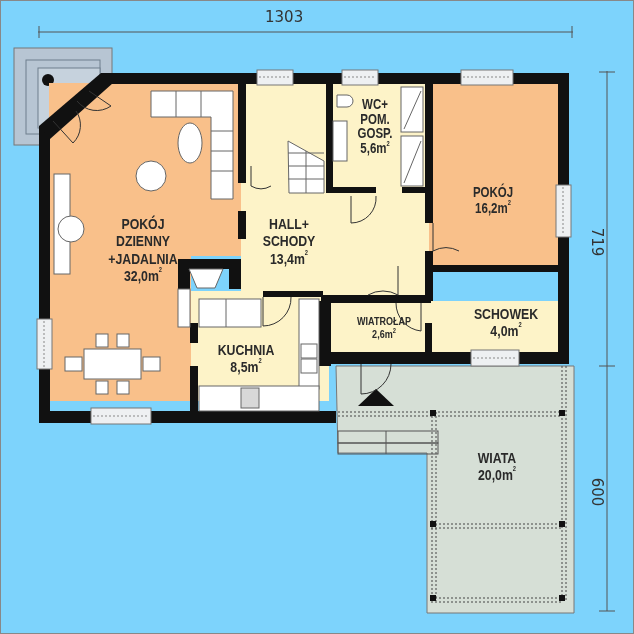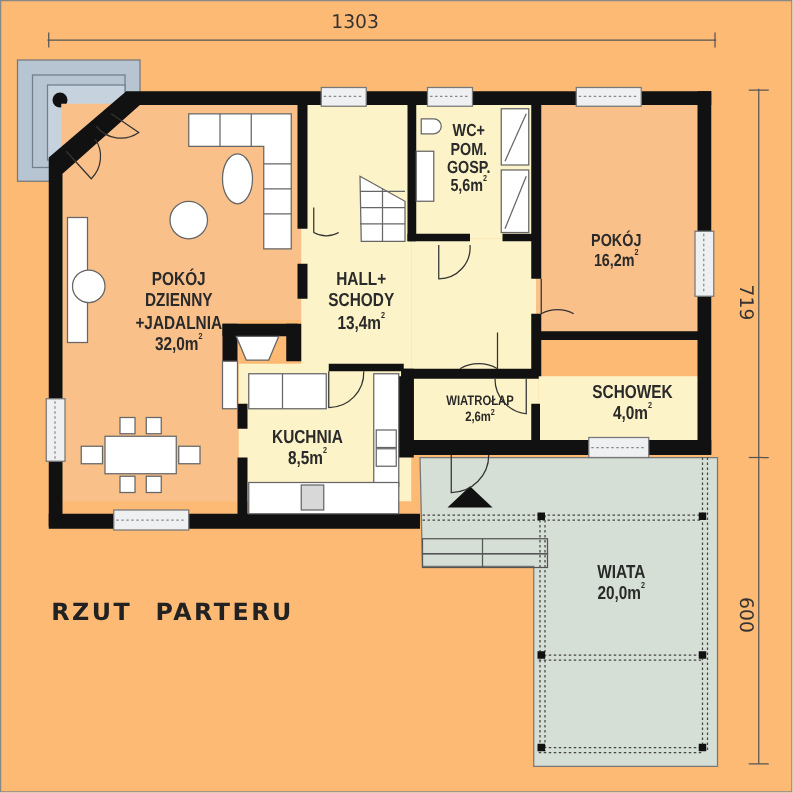--- a/index.html
+++ b/index.html
@@ -1,16 +1,16 @@
 <!DOCTYPE html>
 <html><head>
 <meta charset="utf-8">
 <style>
   html,body{margin:0;padding:0;background:#fff;}
-  #stage{position:relative;width:634px;height:634px;overflow:hidden;background:#fdba74;font-family:"Liberation Sans",sans-serif;border:1px solid #888;box-sizing:border-box;}
+  #stage{position:relative;width:634px;height:634px;overflow:hidden;background:#7dd3fc;font-family:"Liberation Sans",sans-serif;border:1px solid #888;box-sizing:border-box;}
   svg{position:absolute;left:0;top:0;}
   .lbl{position:absolute;text-align:center;color:#2a2a2a;font-family:"Liberation Sans",sans-serif;font-weight:bold;transform:scaleX(0.82);transform-origin:center;line-height:1.15;}
   .lbl span{display:block;}
   sup{font-size:7px;vertical-align:top;position:relative;top:-1px;}
   .dim{position:absolute;color:#333;font-family:"DejaVu Sans",sans-serif;font-size:15px;}
   .title{position:absolute;left:40px;top:478px;font-family:"DejaVu Sans",sans-serif;font-weight:bold;font-size:19px;letter-spacing:2px;color:#222;word-spacing:10px;}
 </style>
 </head>
 <body>
 
@@ -225,14 +225,13 @@
 <div class="lbl" style="left:455px;top:304px;width:100px;font-size:15px;">
   <span>SCHOWEK</span>
   <span><b>4,0m</b><sup>2</sup></span>
 </div>
 
 <div class="lbl" style="left:456px;top:448px;width:80px;font-size:15px;">
   <span>WIATA</span>
   <span><b>20,0m</b><sup>2</sup></span>
 </div>
 
-<div class="title">RZUT PARTERU</div>
 </div>
 
 </body></html>

